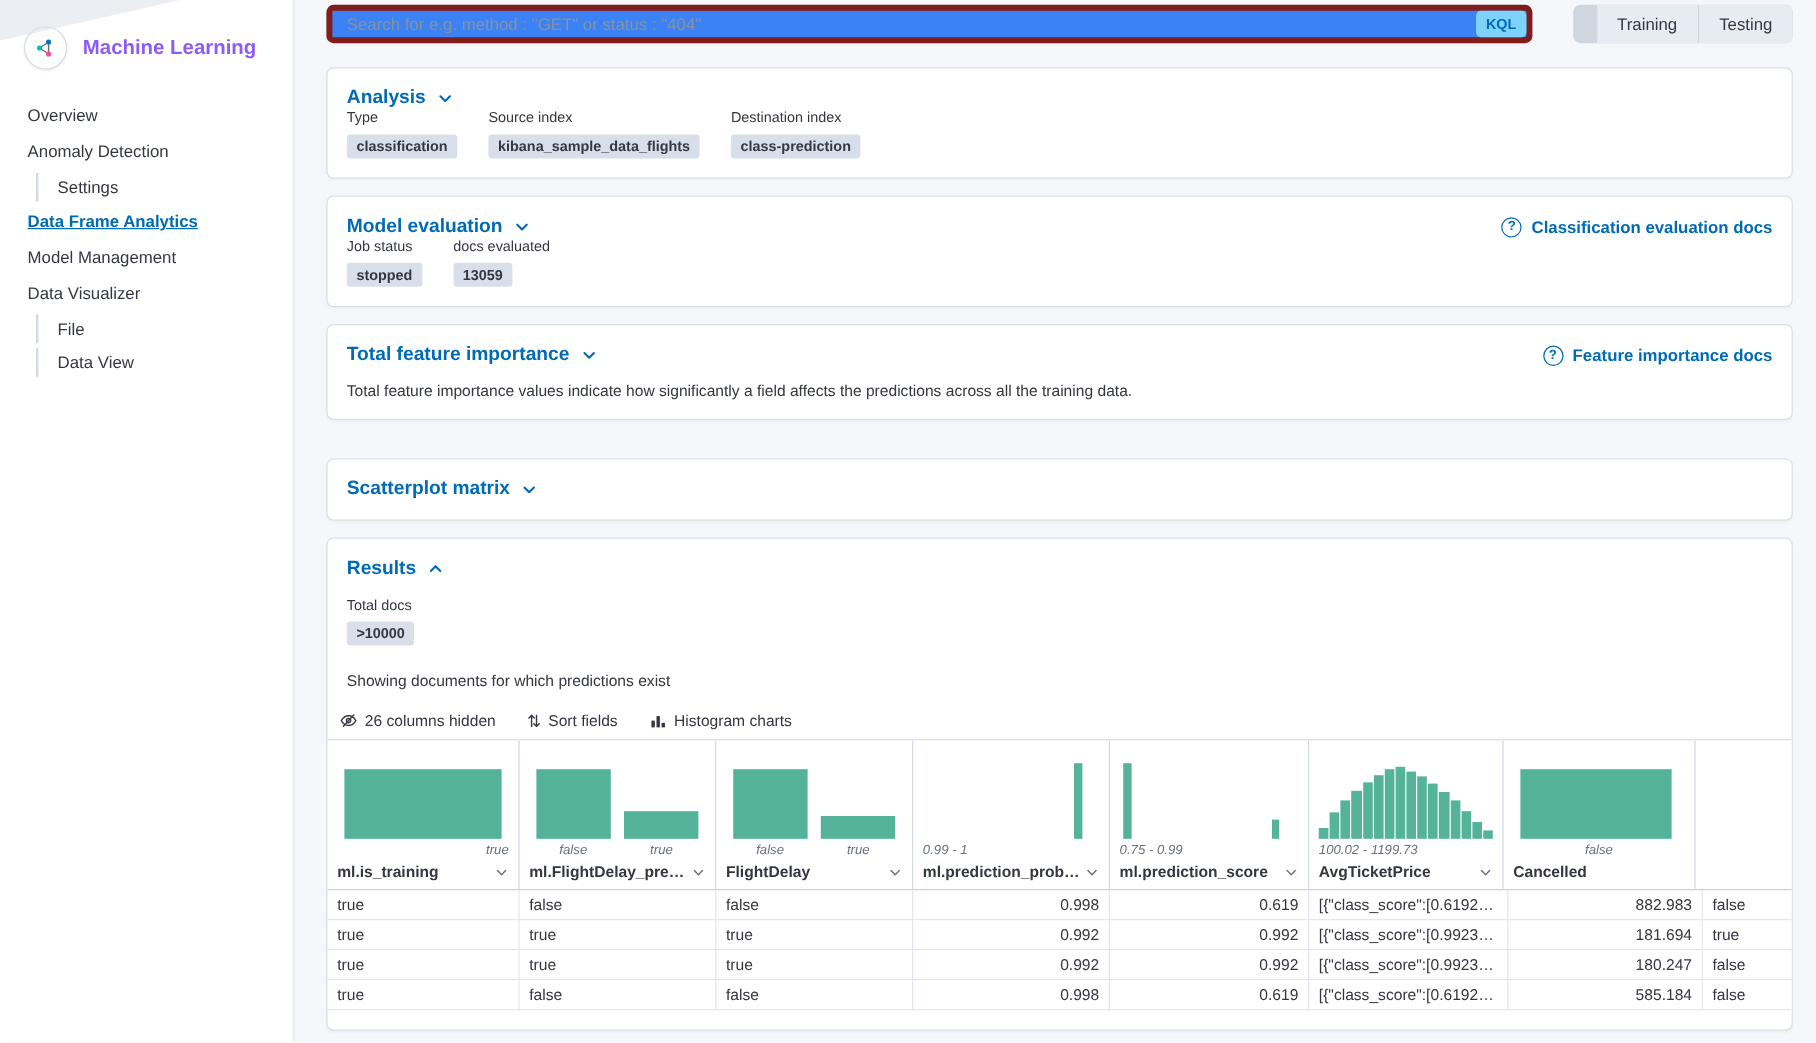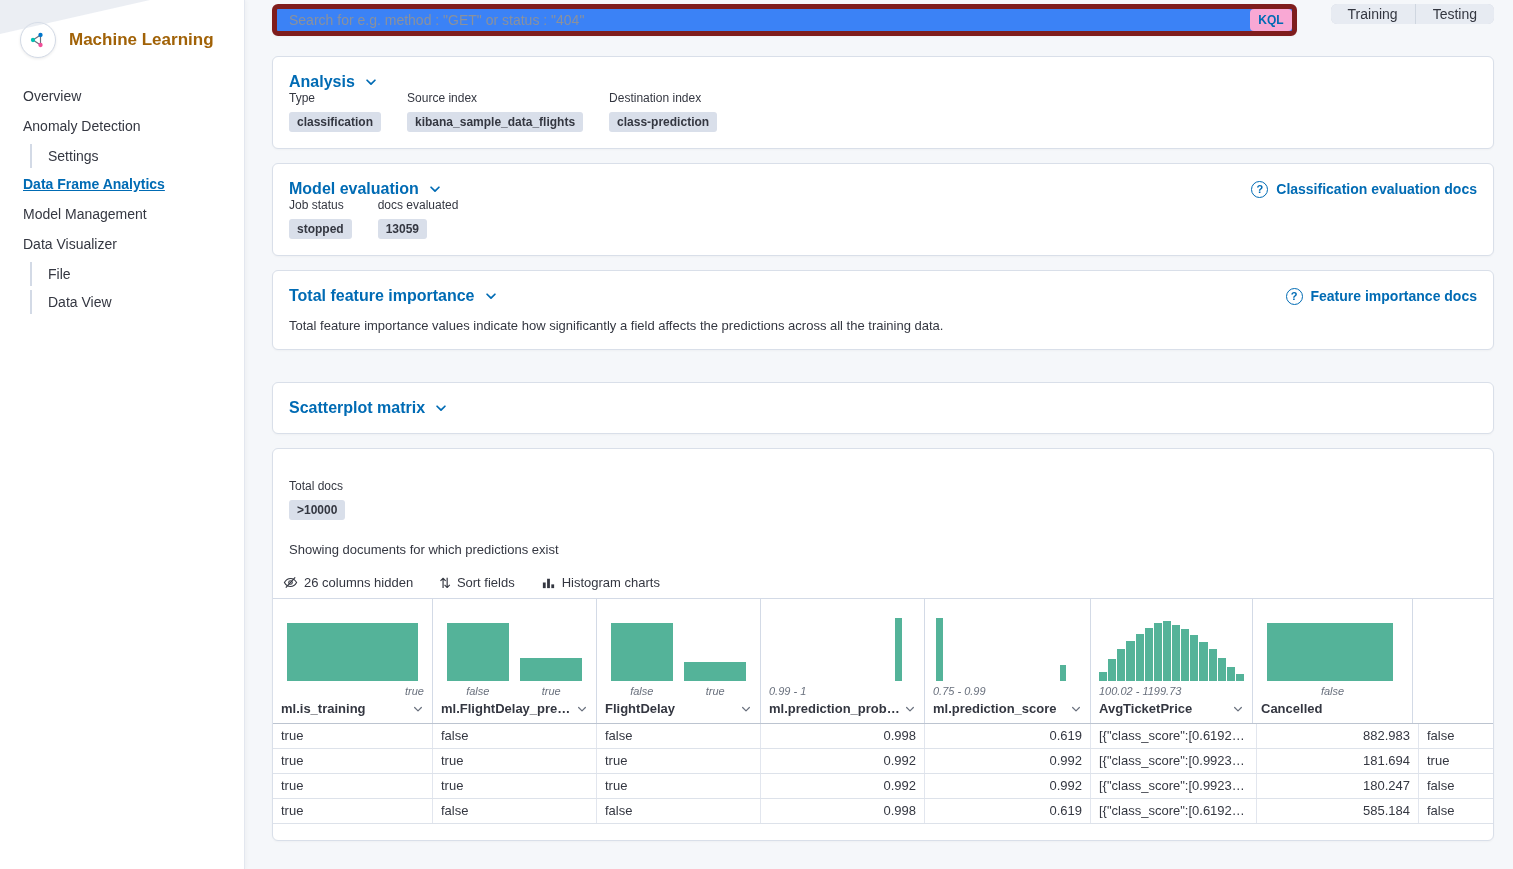--- a/index.html
+++ b/index.html
@@ -23,44 +23,44 @@
     clip-path:polygon(0 0, 100% 0, 0 100%);
     opacity:.55;
   }
   .sidebar-header { display:flex; align-items:center; gap:13px; padding:22px 16px 26px 20px; }
   .logo-circle {
     width:36px; height:36px; border-radius:50%;
     border:1px solid #d3dae6; background:#fff;
     display:flex; align-items:center; justify-content:center;
     box-shadow:0 1px 3px rgba(0,0,0,0.08);
   }
-  .app-title { font-size:17px; font-weight:700; color:#a16207; }
+  .app-title { font-size:17px; font-weight:700; color:#8b5cf6; }
   .nav { padding-left:23px; }
   .nav-item { font-size:14px; color:#343741; padding:4px 0; margin-bottom:6px; cursor:pointer; width:fit-content; }
   .nav-item.indent { margin-left:7px; padding-left:16px; border-left:2px solid #d3dae6; margin-bottom:4px; }
   .nav-item.active { color:#006bb4; font-weight:700; text-decoration:underline; }
 
   
   .main { flex:1; padding:4px 19px 0 27px; overflow:hidden; }
 
   .top-row { display:flex; gap:34px; margin-bottom:20px; }
   .search-wrap { position:relative; flex:1; }
   .search-input {
     width:100%; height:32px; border:5px solid #7f1d1d; border-radius:6px;
     padding:0 28px 0 12px; font-size:14px; color:#343741;
     font-family:"Liberation Sans", sans-serif; background:#3b82f6; outline:none;
     box-shadow:0 1px 2px rgba(0,0,0,0.03);
   }
   .search-input::placeholder { color:#8b919c; }
   .kql-badge {
     position:absolute; right:5px; top:5px; height:22px;
-    background:#f9a8d4; color:#006bb4; font-size:12px; font-weight:700;
+    background:#7dd3fc; color:#006bb4; font-size:12px; font-weight:700;
     border-radius:4px; padding:0 8px; display:flex; align-items:center; cursor:pointer;
   }
-  .btn-group { display:flex; gap:1px; background:#cfd6e0; border-radius:6px; overflow:hidden; height:20px; }
+  .btn-group { display:flex; gap:1px; background:#cfd6e0; border-radius:6px; overflow:hidden; height:32px;padding-left:20px; }
   .btn-group button {
     border:none; background:#e7ebf2; color:#343741; font-size:14px;
     font-family:"Liberation Sans", sans-serif; padding:0 17px; cursor:pointer;
   }
 
   
   .panel {
     background:#fff; border:1px solid #d9dfe9; border-radius:6px;
     padding:16px; margin-bottom:14px;
     box-shadow:0 1px 2px rgba(0,0,0,0.03);
@@ -247,20 +247,30 @@
         <span class="chev">
           <svg width="14" height="14" viewBox="0 0 16 16">
               <path d="M3.5 6l4.5 4.5L12.5 6" fill="none" stroke="#006bb4" stroke-width="2" stroke-linecap="round" stroke-linejoin="round"></path>
             </svg>
         </span>
       </div>
     </div>
   </div>
 
   <div class="panel" style="margin-bottom:0;">
+    <div class="panel-title-row">
+      <div class="panel-title">
+        <span>Results</span>
+        <span class="chev up">
+          <svg width="14" height="14" viewBox="0 0 16 16">
+              <path d="M3.5 6l4.5 4.5L12.5 6" fill="none" stroke="#006bb4" stroke-width="2" stroke-linecap="round" stroke-linejoin="round"></path>
+            </svg>
+        </span>
+      </div>
+    </div>
     <div class="total-docs">
       <div class="field-label">Total docs</div>
       <span class="badge">&gt;10000</span>
     </div>
     <div class="results-sub">Showing documents for which predictions exist</div>
 
     <div class="grid-section">
       <div class="grid-toolbar">
         <div class="toolbar-item">
           <svg width="15" height="15" viewBox="0 0 16 16" fill="none" stroke="#343741" stroke-width="1.2">

